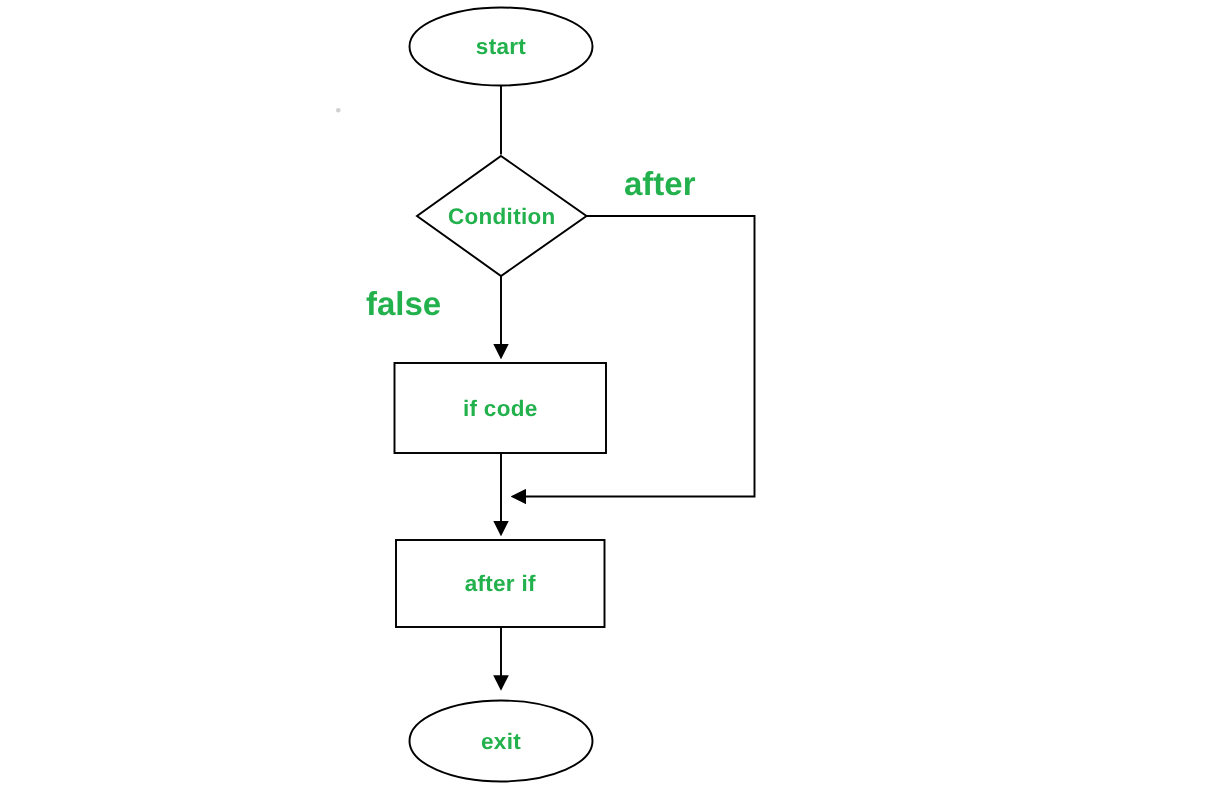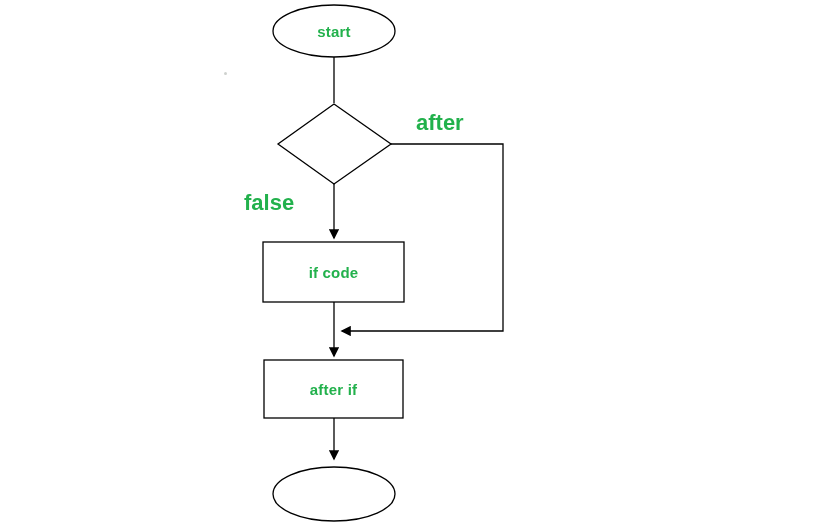--- a/index.html
+++ b/index.html
@@ -77,20 +77,22 @@
     <line x1="334" y1="418" x2="334" y2="459" stroke="#000000" stroke-width="1.3" marker-end="url(#arrow)"></line>
 
     <ellipse cx="334" cy="31" rx="61" ry="26" fill="#ffffff" stroke="#000000" stroke-width="1.3"></ellipse>
     <polygon points="334,104 391,144 334,184 278,144" fill="#ffffff" stroke="#000000" stroke-width="1.3"></polygon>
     <rect x="263" y="242" width="141" height="60" fill="#ffffff" stroke="#000000" stroke-width="1.3"></rect>
     <rect x="264" y="360" width="139" height="58" fill="#ffffff" stroke="#000000" stroke-width="1.3"></rect>
     <ellipse cx="334" cy="494" rx="61" ry="27" fill="#ffffff" stroke="#000000" stroke-width="1.3"></ellipse>
   </svg>
 
   <div id="label-start" class="node-label">start</div>
+  <div id="label-cond" class="node-label">Condition</div>
   <div id="label-afterif" class="node-label">after if</div>
   <div id="label-ifcode" class="node-label">if code</div>
+  <div id="label-exit" class="node-label">exit</div>
 
   <div id="label-true" class="edge-label">false</div>
   <div id="label-false" class="edge-label">after</div>
 
   <div id="speck"></div>
 </div>
 
 </body></html>

